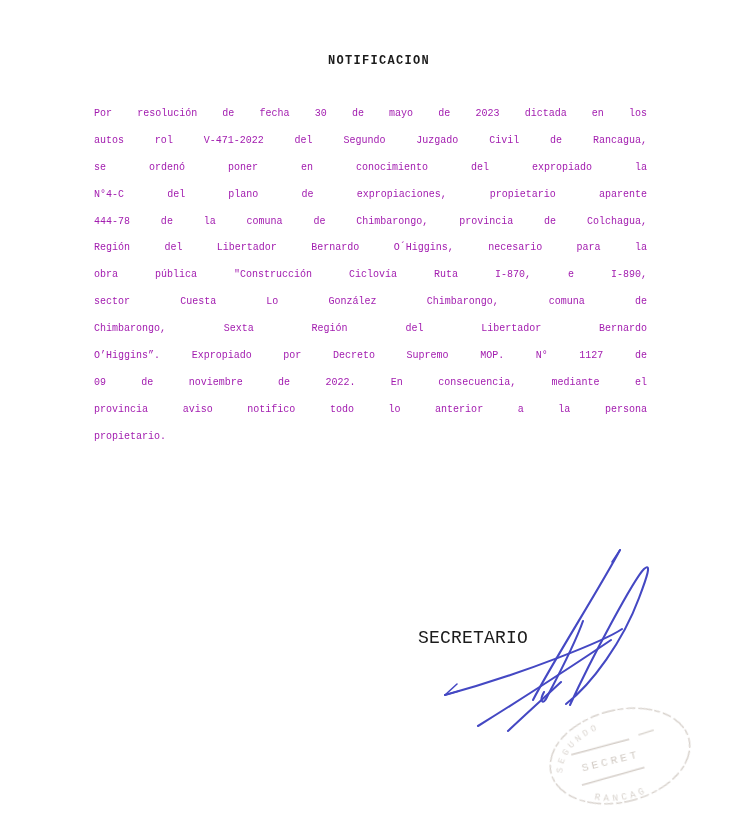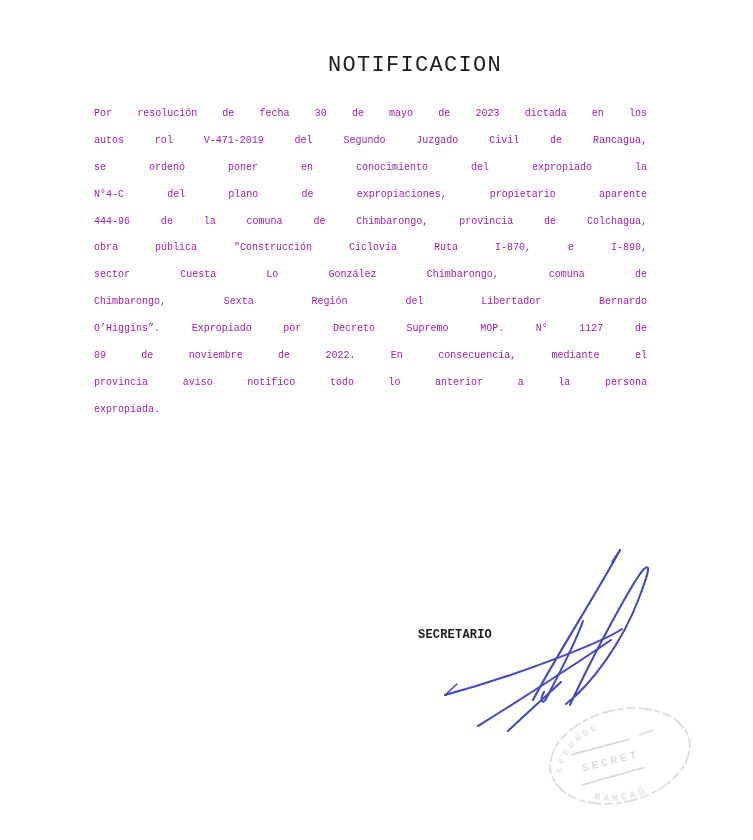--- a/index.html
+++ b/index.html
@@ -6,69 +6,70 @@
   .page{
     position:relative;
     width:753px;height:840px;
     background:#ffffff;
     overflow:hidden;
     font-family:"Liberation Mono","DejaVu Sans Mono",monospace;
     color:#2d2d2d;
   }
   .title{
     position:absolute;left:328px;top:55px;
-    font-size:22px;font-weight:normal;letter-spacing:1.3px;
+    font-size:12px;font-weight:bold;letter-spacing:1.3px;
     line-height:1;color:#1c1c1c;white-space:nowrap;
   }
   .body-text{
     position:absolute;left:94px;top:101px;width:553px;
     font-size:10px;line-height:26.9px;color:#a21caf;
   }
   .body-text .line{
     text-align:justify;
     text-align-last:justify;
     white-space:normal;
     height:26.9px;overflow:visible;
   }
   .body-text .line.last{
     text-align:left;text-align-last:left;
   }
   .secretario{
     position:absolute;left:418px;top:629px;
-    font-size:12px;font-weight:bold;letter-spacing:0.2px;
+    font-size:18px;font-weight:normal;letter-spacing:0.2px;
     line-height:1;color:#1c1c1c;white-space:nowrap;
   }
   .signature{
     position:absolute;left:430px;top:535px;width:240px;height:210px;
   }
   .stamp{
     position:absolute;left:540px;top:698px;width:160px;height:116px;
     opacity:0.85;
   }
 </style>
 </head>
 <body>
 
 <div class="page">
 
   <div class="title">NOTIFICACION</div>
 
   <div class="body-text">
     <div class="line">Por resolución de fecha 30 de mayo de 2023 dictada en los</div>
-    <div class="line">autos rol V-471-2019 del Segundo Juzgado Civil de Rancagua,</div>
+    <div class="line">autos rol V-471-2022 del Segundo Juzgado Civil de Rancagua,</div>
     <div class="line">se ordenó poner en conocimiento del expropiado la</div>
     <div class="line">N°4-C del plano de expropiaciones, propietario aparente</div>
-    <div class="line">444-96 de la comuna de Chimbarongo, provincia de Colchagua,</div>
+    <div class="line">444-78 de la comuna de Chimbarongo, provincia de Colchagua,</div>
+    <div class="line">Región del Libertador Bernardo O´Higgins, necesario para la</div>
     <div class="line">obra pública "Construcción Ciclovía Ruta I-870, e I-890,</div>
     <div class="line">sector Cuesta Lo González Chimbarongo, comuna de</div>
     <div class="line">Chimbarongo, Sexta Región del Libertador Bernardo</div>
     <div class="line">O’Higgins”. Expropiado por Decreto Supremo MOP. N° 1127 de</div>
     <div class="line">09 de noviembre de 2022. En consecuencia, mediante el</div>
     <div class="line">provincia aviso notifico todo lo anterior a la persona</div>
-    <div class="line last">expropiada.</div>
+    <div class="line last">propietario.</div>
   </div>
 
   <div class="secretario">SECRETARIO</div>
 
   <svg class="signature" viewBox="0 0 240 210">
     <g fill="none" stroke-linecap="round" stroke-linejoin="round" stroke-width="2.1" opacity="0.95" stroke="#3b3fc0">
 
       <path d="M 103,165 C 122,128 168,56 190,15"></path>
       <path d="M 190,15 L 182,27" stroke-width="1.6"></path>
 

